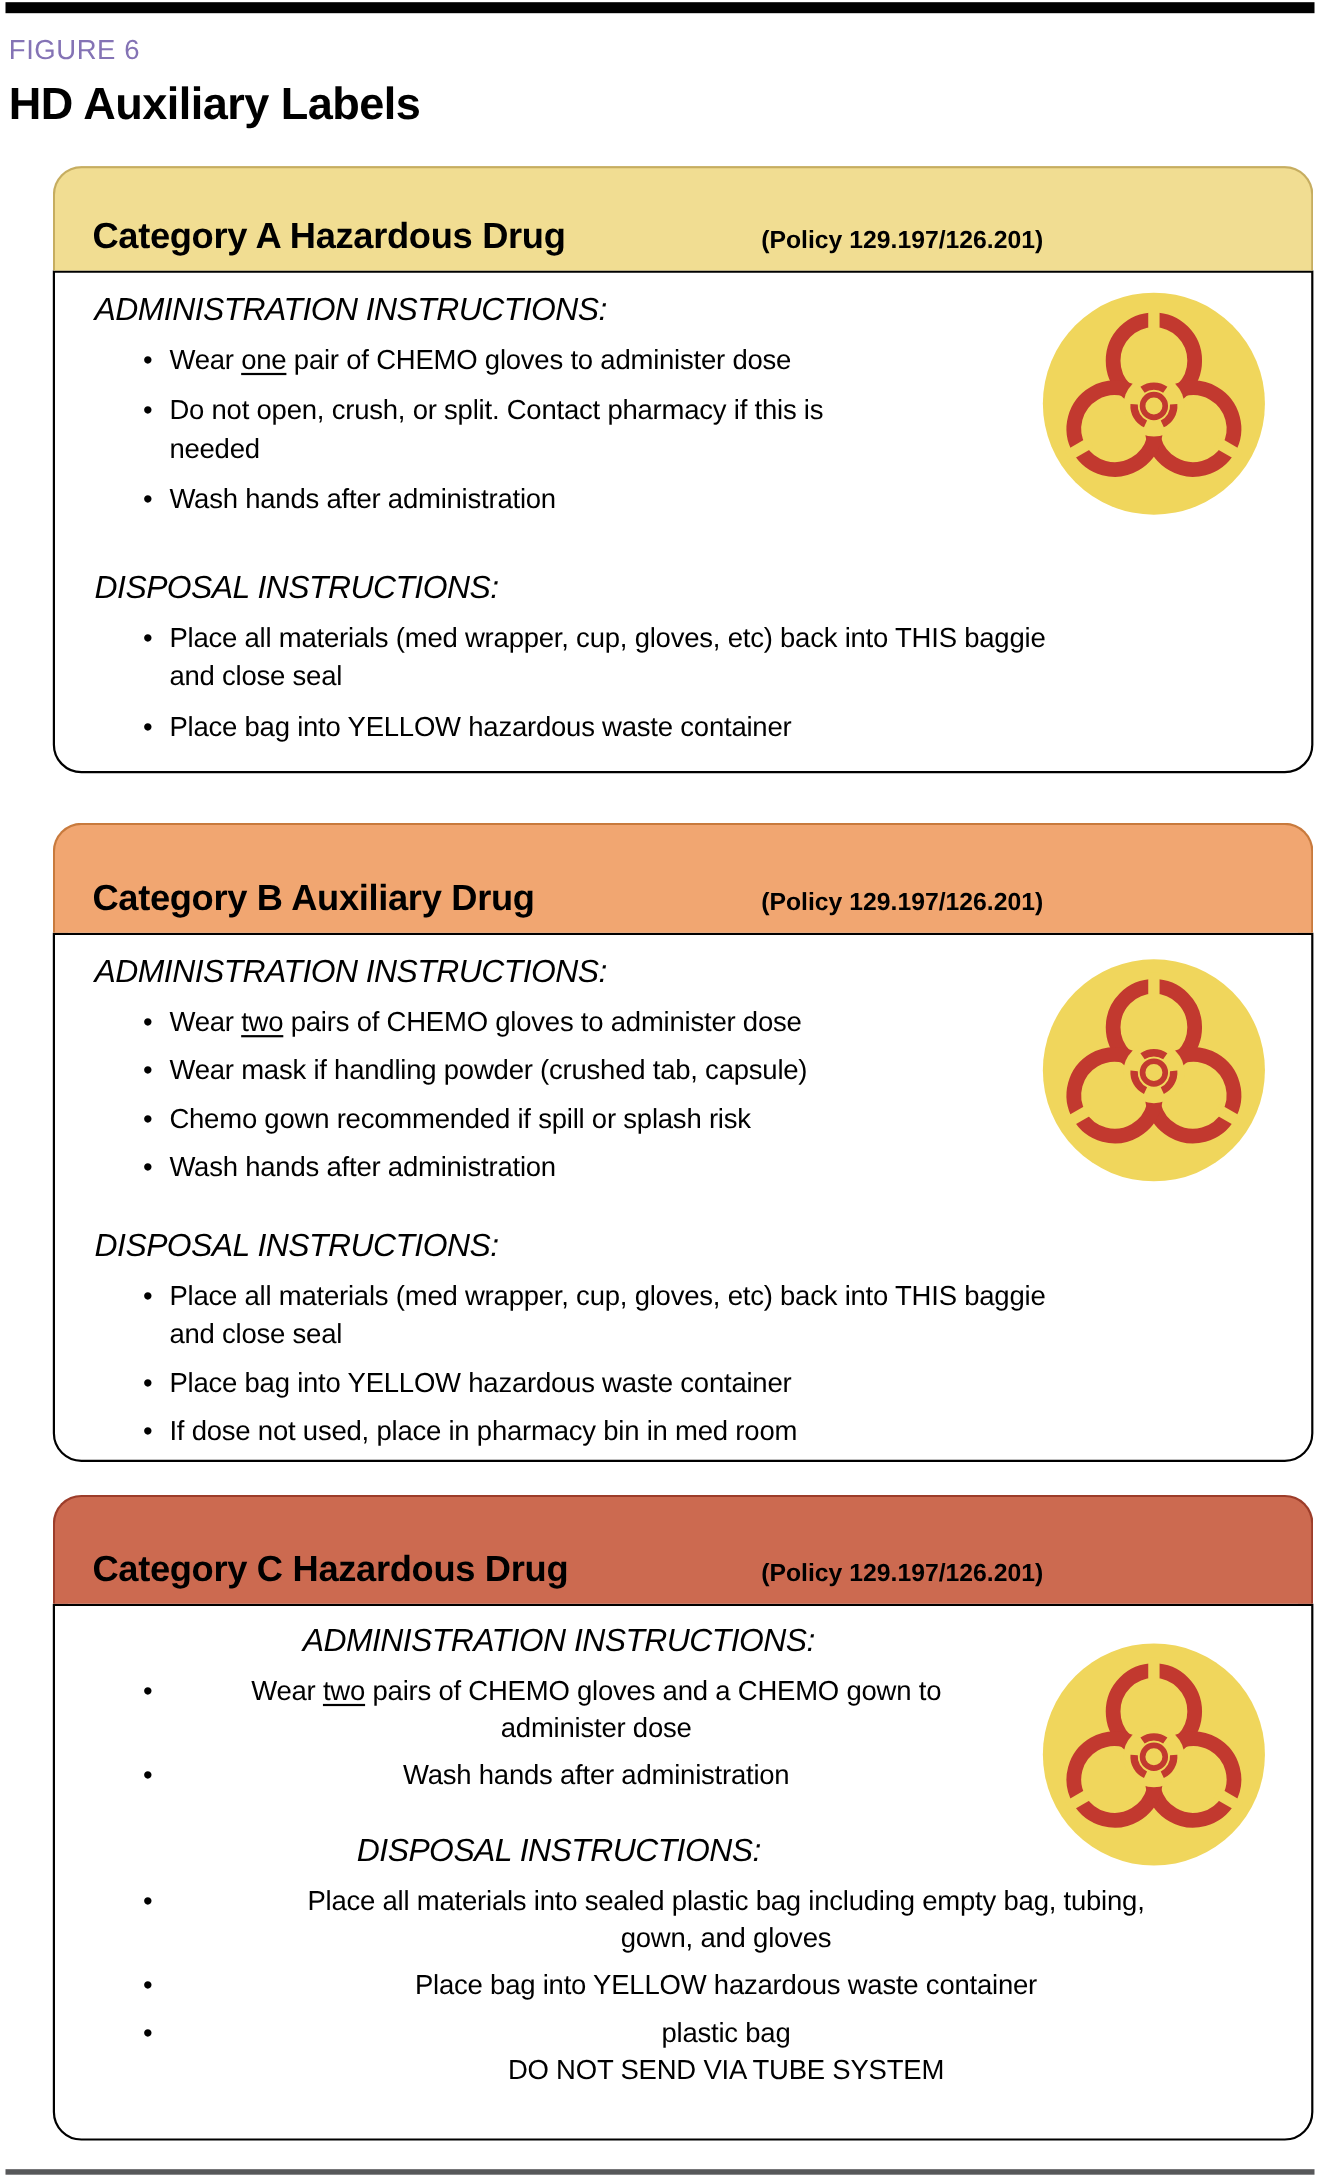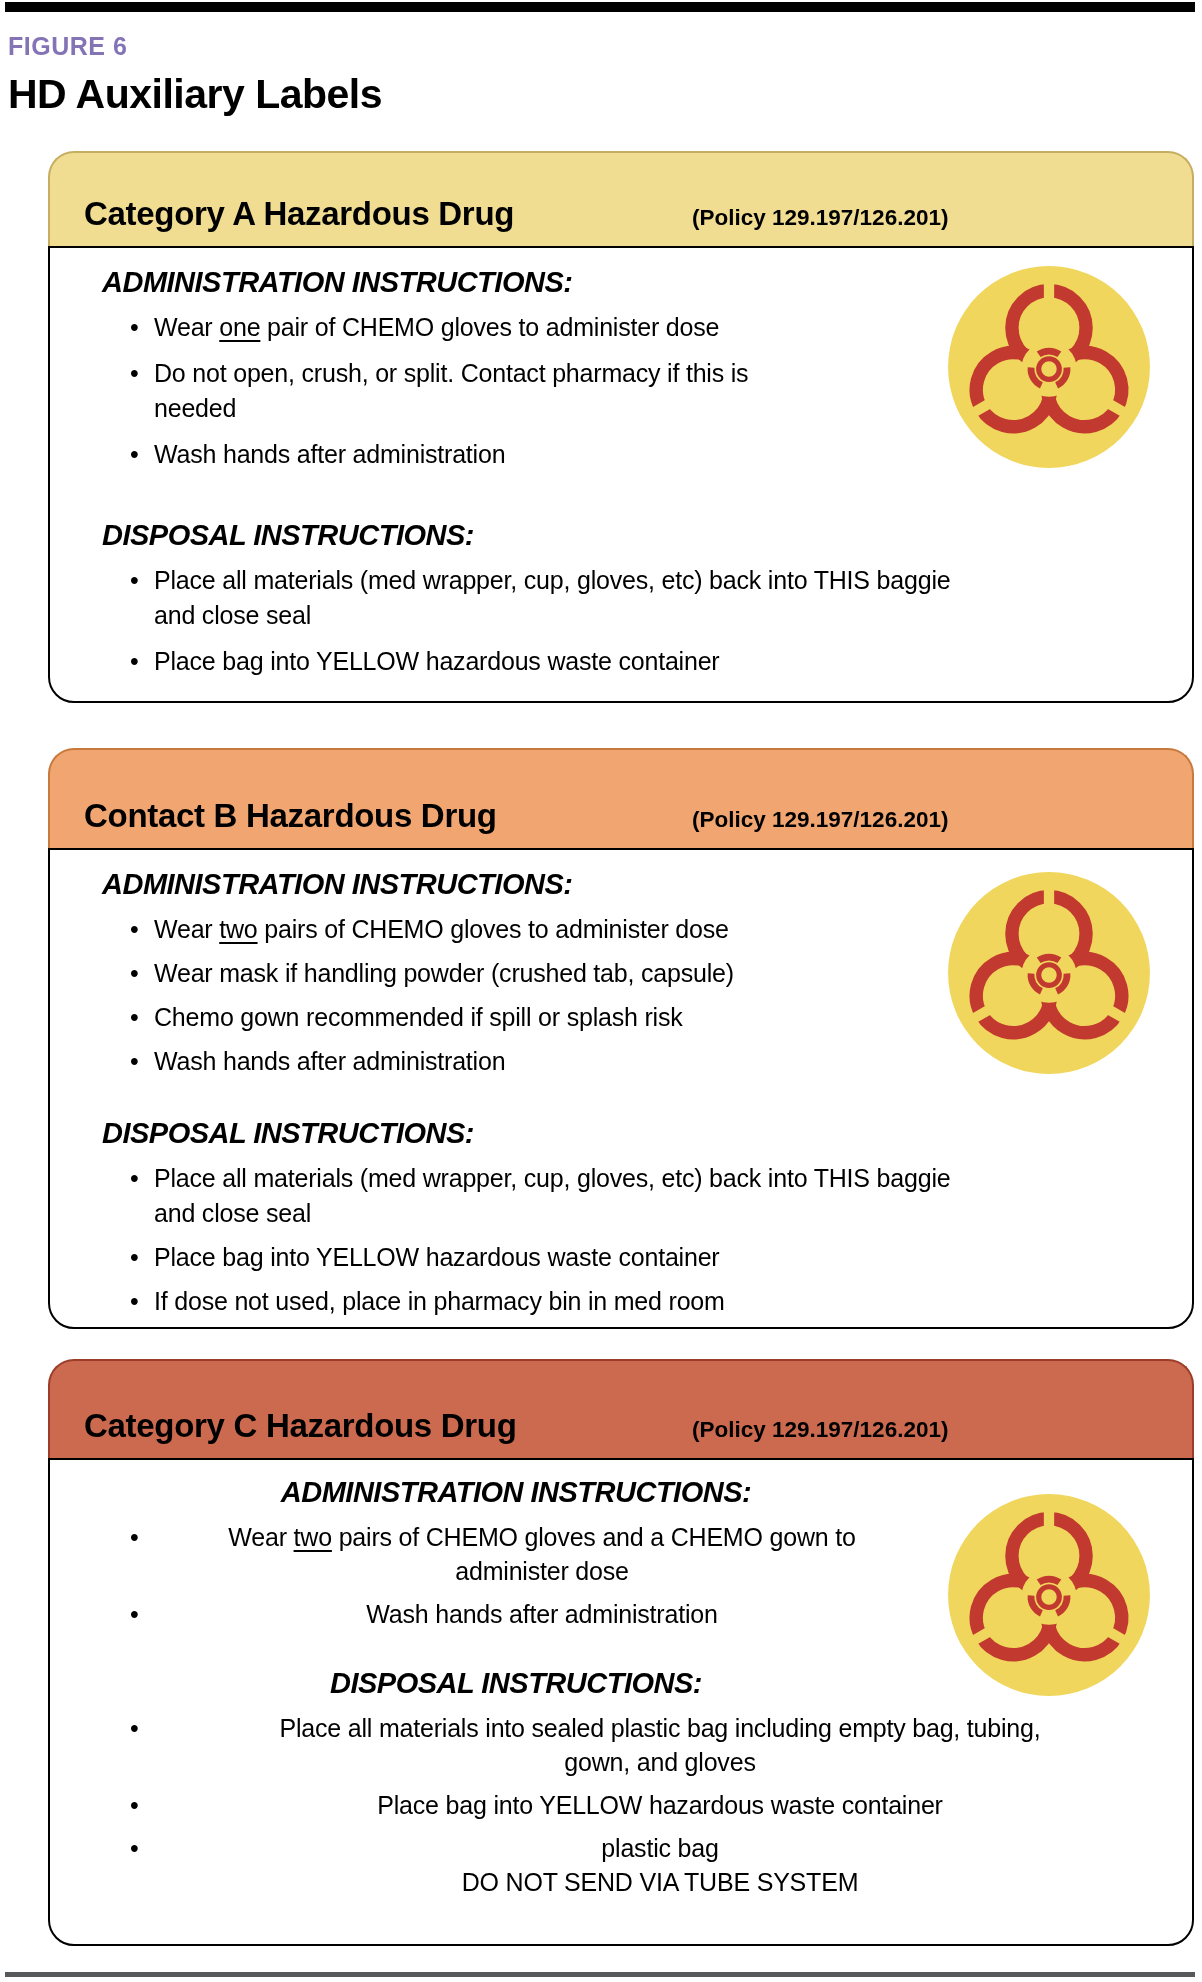--- a/index.html
+++ b/index.html
@@ -3,21 +3,21 @@
 <meta charset="utf-8">
 <style>
   html,body { margin:0; padding:0; background:#fff; }
   body {
     width:1202px; height:1982px; box-sizing:border-box;
     padding:0 8px; overflow:hidden;
     font-family:"Liberation Sans","DejaVu Sans",sans-serif; color:#000;
   }
   .top-rule { margin:2px -1px 0 -3px; height:10px; background:#000; }
   .figure-label {
-    margin:22px 0 15px 0; font-size:25px; font-weight:bold; line-height:1;
+    margin:22px 0 15px 0; font-size:25px; font-weight:normal; line-height:1;
     letter-spacing:.5px; color:#8473B5;
   }
   .figure-title {
     margin:10px 0 0 0; font-size:41px; font-weight:bold; line-height:1;
     letter-spacing:-.5px;
   }
   .card { border-radius:26px;padding-left:40px; }
   .cat-a { margin-top:36px; }
   .cat-b { margin-top:45px; }
   .cat-c { margin-top:30px;text-align:center; }
@@ -38,22 +38,22 @@
     border:2px solid #000; border-radius:0 0 26px 26px;
     padding:16px 26px 0 36px;
   }
   .cat-a .card-body { height:457px; }
   .cat-b .card-body { height:481px; }
   .cat-c .card-body { height:488px; padding-top:14px; }
   .badge { float:right; width:206px; height:206px; margin:0 14px 12px 16px; }
   .cat-b .badge { margin-top:4px; }
   .cat-c .badge { margin-top:18px; }
   .section-heading {
-    font-size:29px; line-height:36px; font-weight:bold; font-style:italic;
-    letter-spacing:-.5px; margin:0 0 10px 16px; white-space:nowrap;
+    font-size:29px; line-height:36px; font-weight:normal; font-style:italic;
+    letter-spacing:-.5px; margin:0 0 10px 0; white-space:nowrap;
   }
   .section-heading.disposal { margin-top:45px; }
   .cat-b .section-heading.disposal { margin-top:36px; }
   .cat-c .section-heading.disposal { margin-top:34px; }
   .bullets {
     list-style:none; margin:0; padding:0 0 0 44px;
     font-size:25px; line-height:35px; letter-spacing:-.2px;
   }
   .bullets li { position:relative; padding-left:24px; margin-bottom:11px; white-space:nowrap; }
   .cat-b .bullets li, .cat-c .bullets li { margin-bottom:9px; }
@@ -109,21 +109,21 @@
     <div class="section-heading disposal">DISPOSAL INSTRUCTIONS:</div>
     <ul class="bullets">
       <li><span>Place all materials (med wrapper, cup, gloves, etc) back into THIS baggie</span><span class="cont">and close seal</span></li>
       <li><span>Place bag into YELLOW hazardous waste container</span></li>
     </ul>
   </div>
 </section>
 
 <section class="card cat-b">
   <header class="card-header" style="background: rgb(241, 166, 113); border-color: rgb(200, 122, 61);">
-    <span class="cat-title">Contact B Hazardous Drug</span>
+    <span class="cat-title">Category B Auxiliary Drug</span>
     <span class="policy">(Policy 129.197/126.201)</span>
   </header>
   <div class="card-body">
     <svg class="badge" viewBox="0 0 200 200" aria-hidden="true">
       <circle cx="100" cy="100" r="98" fill="#F0D65C"></circle>
       <g>
         <g>
           <circle cx="100" cy="62" r="36" fill="none" stroke="#C2392F" stroke-width="13"></circle>
           <rect x="95" y="14" width="10" height="24" fill="#F0D65C"></rect>
         </g>

